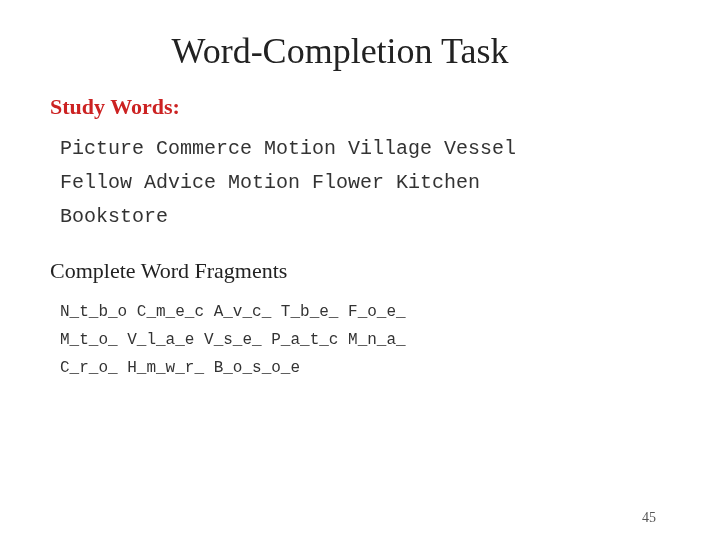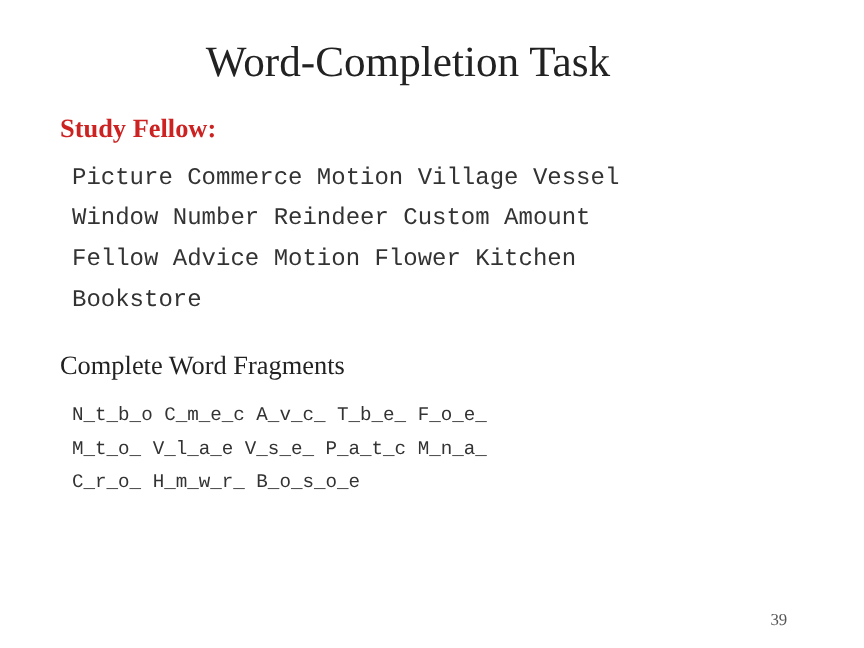--- a/index.html
+++ b/index.html
@@ -85,37 +85,36 @@
       font-family: Georgia, serif;
     }
   </style>
 </head>
 <body>
 
 <div class="page">
 
   <h1 class="title">Word-Completion Task</h1>
 
-  <div class="section-label">Study Fellow:</div>
+  <div class="section-label">Study Words:</div>
 
   <div class="study-words-box">
     <div class="study-words-text">
       <div>Picture  Commerce  Motion  Village  Vessel</div>
-      <div>Window  Number  Reindeer  Custom  Amount</div>
       <div>Fellow  Advice  Motion  Flower  Kitchen</div>
       <div>Bookstore</div>
     </div>
   </div>
 
   <div class="fragments-section">
     <div class="fragments-label">Complete Word Fragments</div>
     <div class="fragments-box">
       <div class="fragments-text">
         <div>N_t_b_o  C_m_e_c  A_v_c_   T_b_e_   F_o_e_</div>
         <div>M_t_o_   V_l_a_e   V_s_e_   P_a_t_c  M_n_a_</div>
         <div>C_r_o_   H_m_w_r_ B_o_s_o_e</div>
       </div>
     </div>
   </div>
 
-  <div class="page-number">39</div>
+  <div class="page-number">45</div>
 
 </div>
 
 </body></html>

